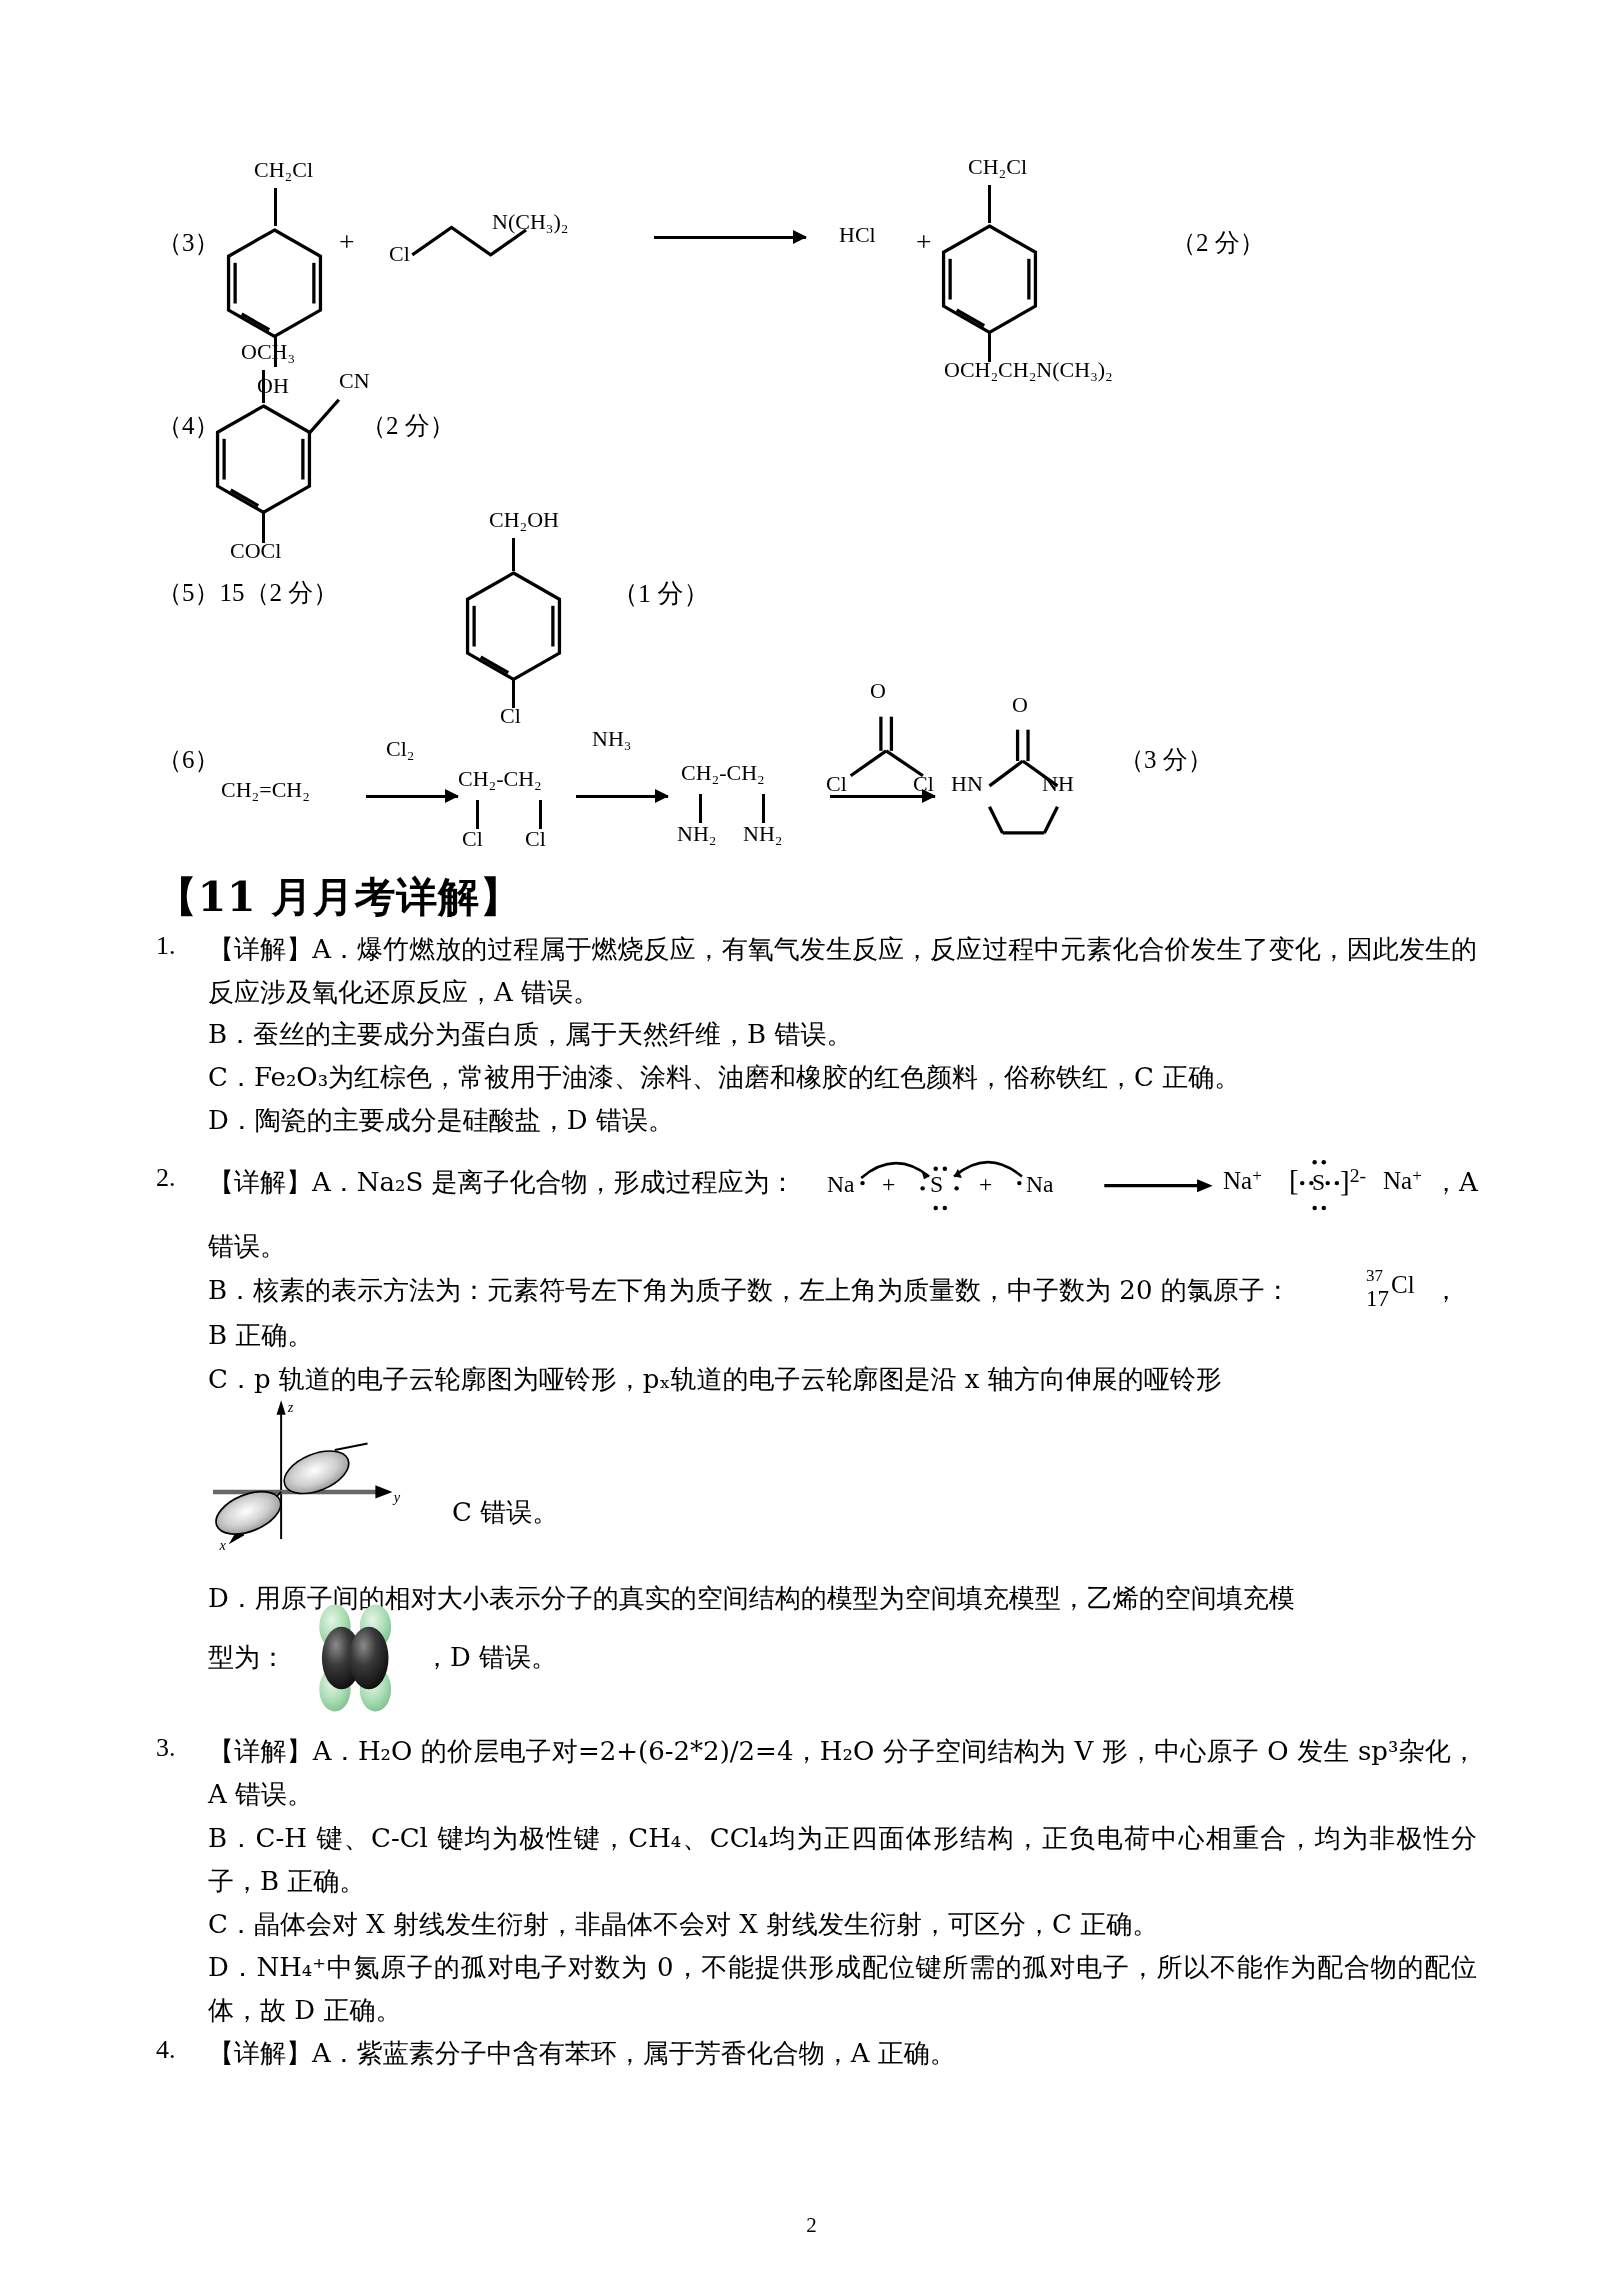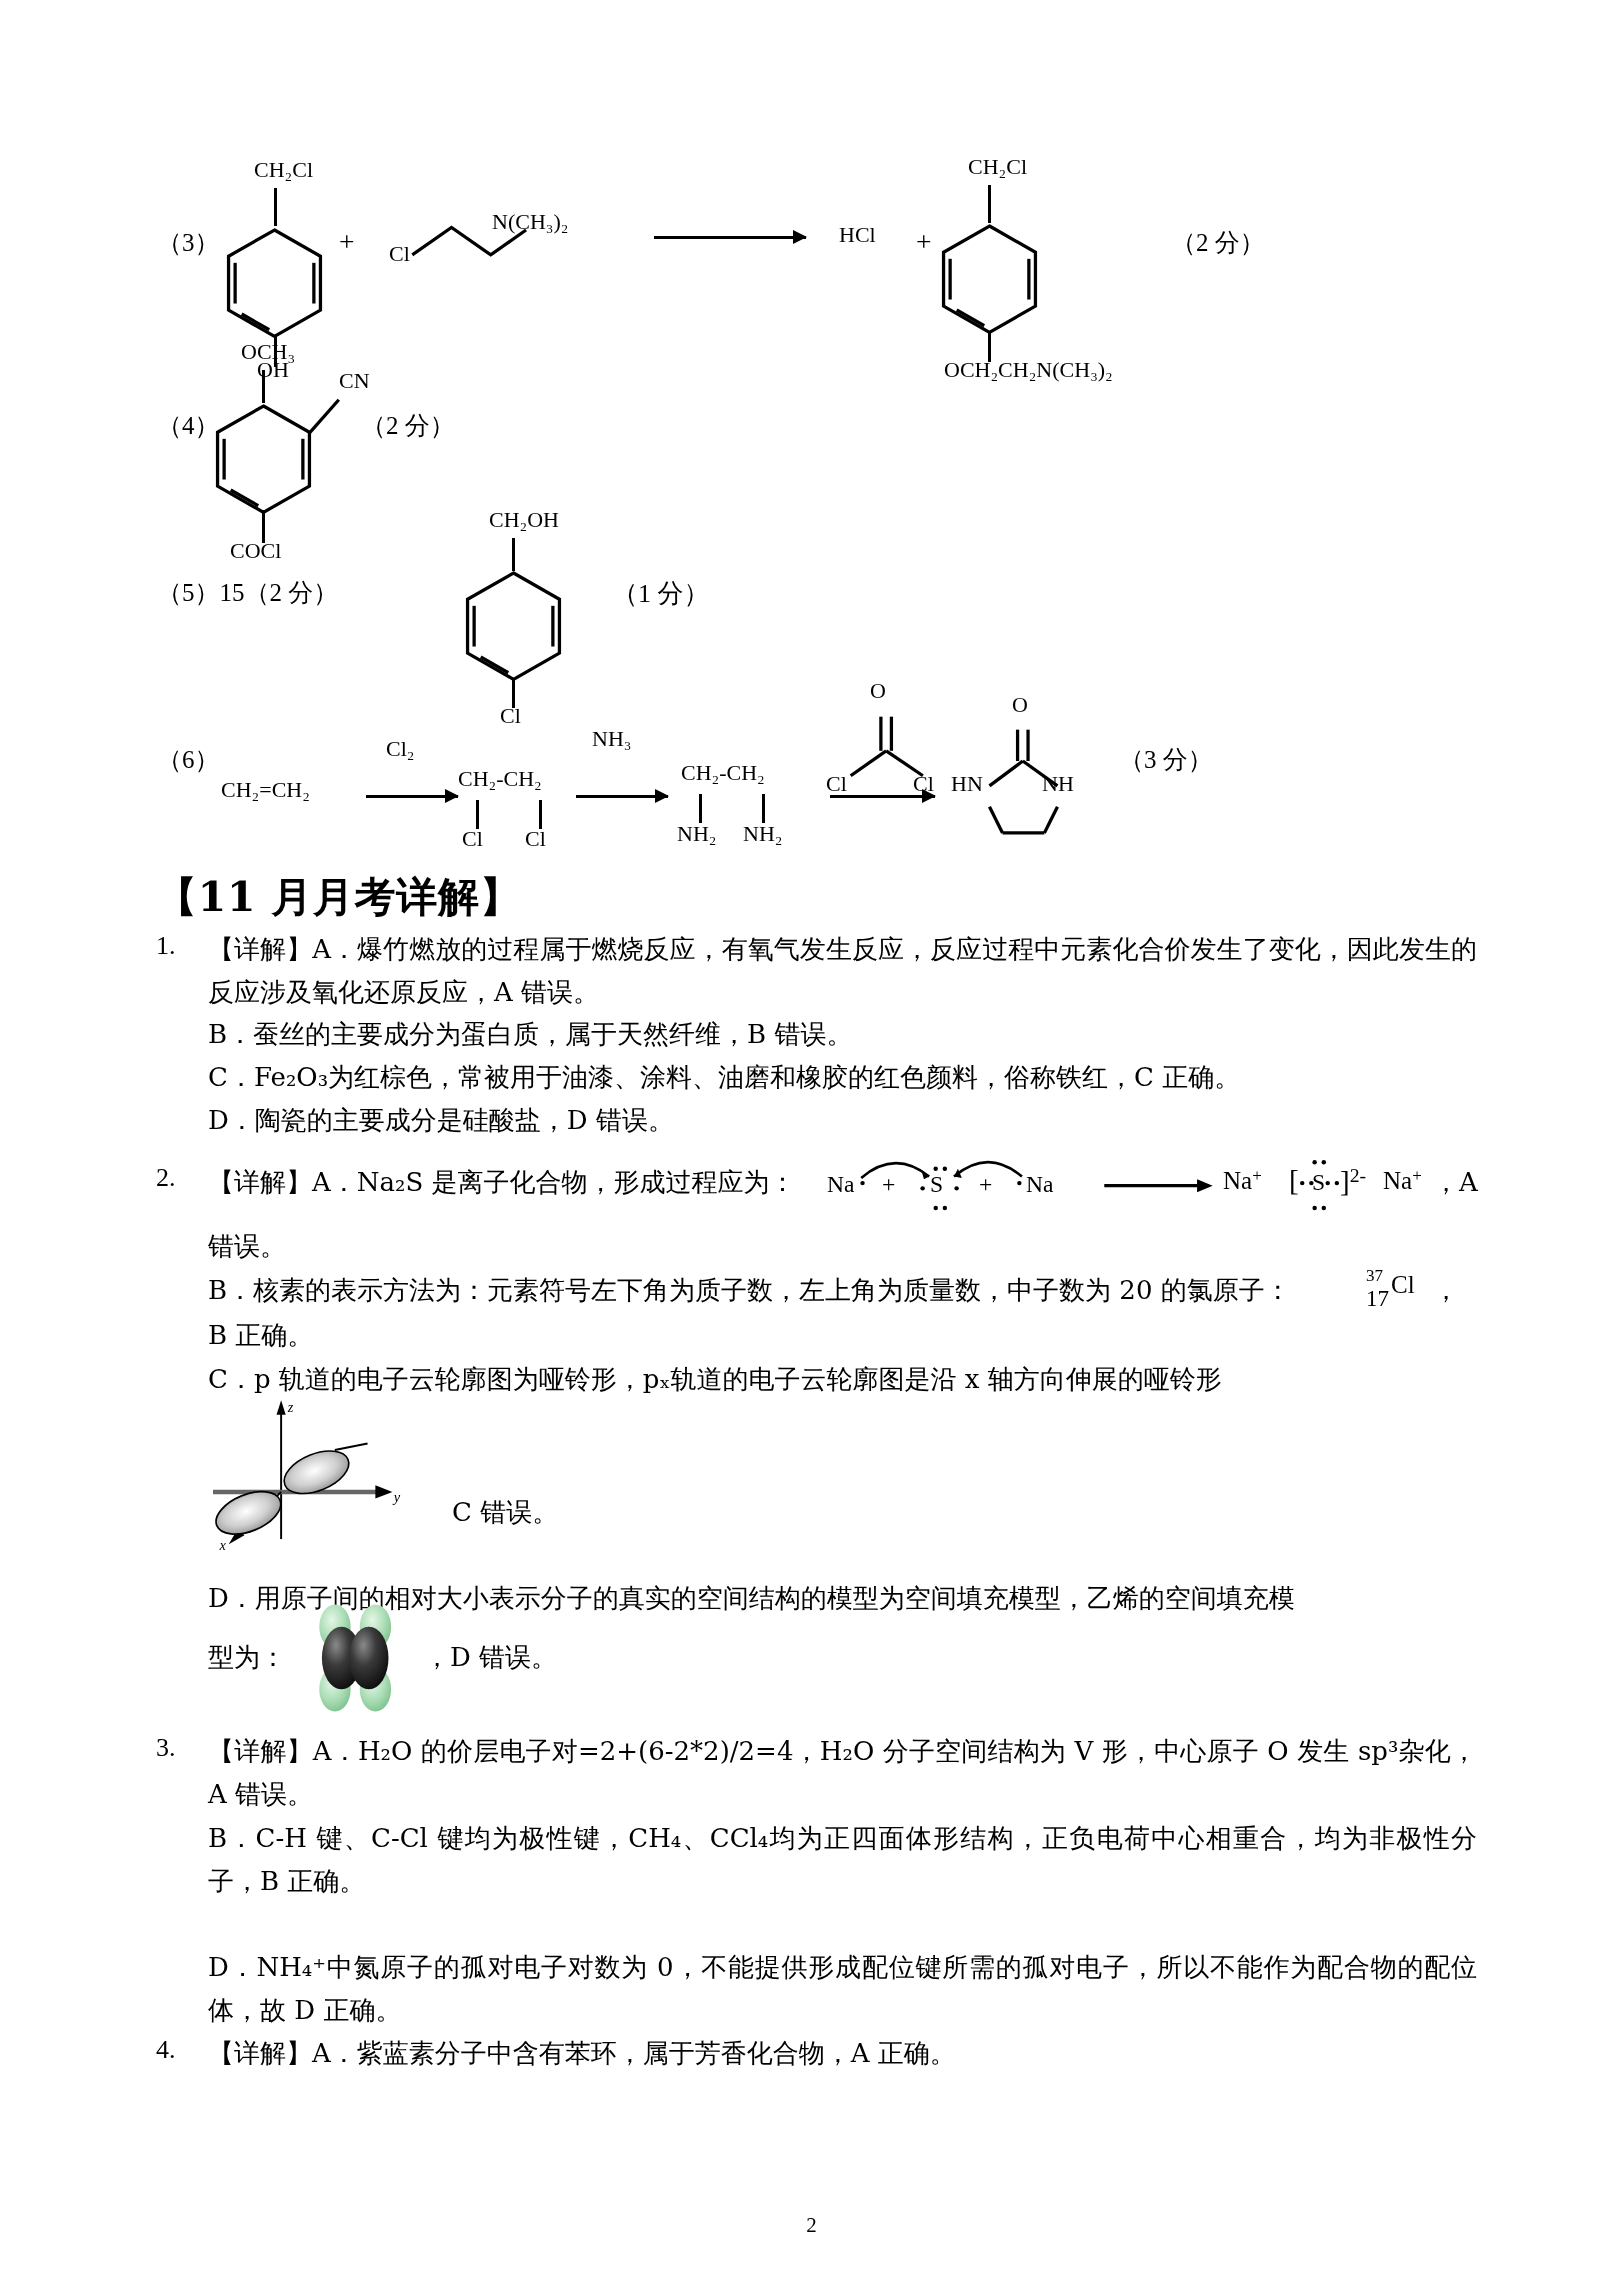--- a/index.html
+++ b/index.html
@@ -112,21 +112,21 @@
 
     <div class="benzene" style="left:222px;top:226px;">
       <svg width="105" height="115" viewBox="0 0 160 175">
         <polygon points="80,6 150,46 150,128 80,168 10,128 10,46" fill="none" stroke="#000" stroke-width="5"></polygon>
         <line x1="140" y1="56" x2="140" y2="118" stroke="#000" stroke-width="5"></line>
         <line x1="20" y1="56" x2="20" y2="118" stroke="#000" stroke-width="5"></line>
         <line x1="30" y1="134" x2="72" y2="158" stroke="#000" stroke-width="5"></line>
       </svg>
     </div>
     <div class="bond-v" style="left:274px;top:336px;height:31px;"></div>
-    <div class="chem-label abs" style="left:257px;top:357px;">OH</div>
+    <div class="chem-label abs" style="left:257px;top:373px;">OH</div>
 
     <div class="chem-label abs" style="left:339px;top:226px;font-size:27.5px;">+</div>
 
     <div class="abs" style="left:386px;top:196px;">
       <svg width="216" height="85" viewBox="0 0 330 130">
         <polyline points="40,90 100,48 160,90 214,52" fill="none" stroke="#000" stroke-width="5"></polyline>
       </svg>
     </div>
     <div class="chem-label abs" style="left:389px;top:241px;">Cl</div>
     <div class="chem-label abs" style="left:492px;top:209px;">N(CH₃)₂</div>
@@ -381,20 +381,21 @@
 
       <ellipse cx="62" cy="90" rx="30" ry="48" fill="url(#cGrad)"></ellipse>
       <ellipse cx="104" cy="90" rx="30" ry="48" fill="url(#cGrad)"></ellipse>
     </svg>
   </div>
   <div class="para cn" style="left:424px;top:1636px;white-space:nowrap;">，D 错误。</div>
 
   <div class="qnum" style="left:156px;top:1733px;">3.</div>
   <div class="para cn" style="left:208px;top:1730px;width:1269px;">【详解】A．H₂O 的价层电子对=2+(6-2*2)/2=4，H₂O 分子空间结构为 V 形，中心原子 O 发生 sp³杂化，A 错误。</div>
   <div class="para cn" style="left:208px;top:1817px;width:1269px;">B．C-H 键、C-Cl 键均为极性键，CH₄、CCl₄均为正四面体形结构，正负电荷中心相重合，均为非极性分子，B 正确。</div>
+  <div class="para cn" style="left:208px;top:1903px;width:1269px;">C．晶体会对 X 射线发生衍射，非晶体不会对 X 射线发生衍射，可区分，C 正确。</div>
   <div class="para cn" style="left:208px;top:1946px;width:1269px;">D．NH₄⁺中氮原子的孤对电子对数为 0，不能提供形成配位键所需的孤对电子，所以不能作为配合物的配位体，故 D 正确。</div>
 
   <div class="qnum" style="left:156px;top:2035px;">4.</div>
   <div class="para cn" style="left:208px;top:2032px;width:1269px;">【详解】A．紫蓝素分子中含有苯环，属于芳香化合物，A 正确。</div>
 
   <div class="pagenum" style="left:0;top:2213px;">2</div>
 
 </div>
 
 

